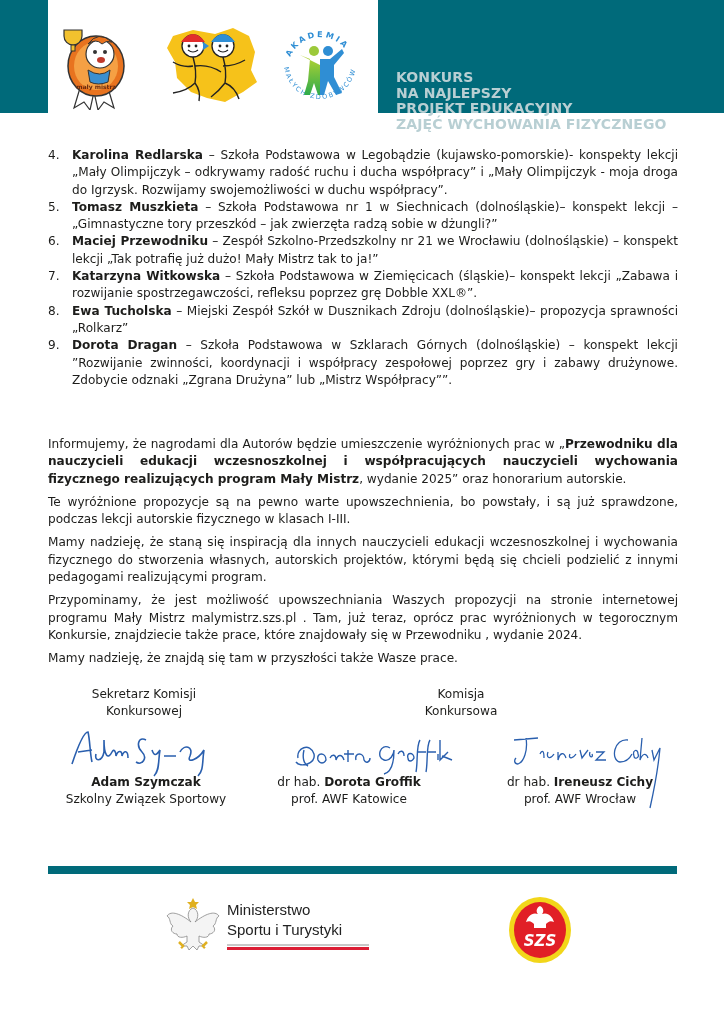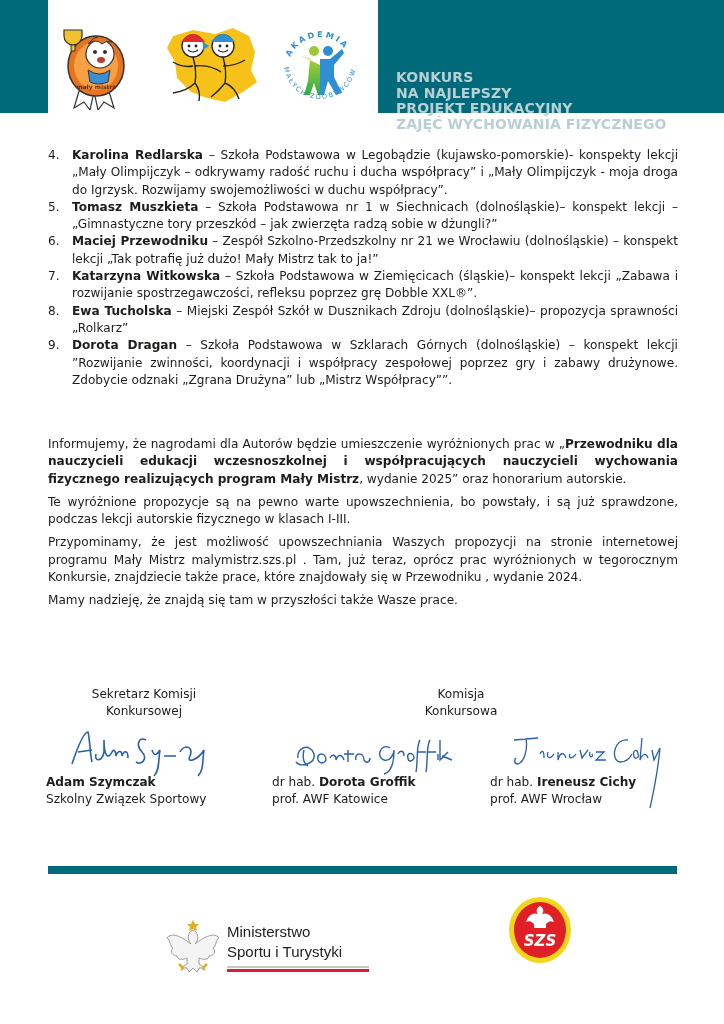--- a/index.html
+++ b/index.html
@@ -22,29 +22,29 @@
   .list-item .num { position: absolute; left: 0; top: 0; }
   .list-item b { font-weight: bold; }
 
   .paras { top: 436px; }
   .para { text-align: justify; margin-bottom: 6px; }
   .para b { font-weight: bold; }
 
   .sig-block { position: absolute; text-align: center; font-size: 12.1px; line-height: 17px; }
   .sig-left-head { left: 64px; top: 686px; width: 160px; }
   .sig-right-head { left: 396px; top: 686px; width: 130px; }
-  .sig-name { position: absolute; font-size: 12.1px; line-height: 17px; white-space: nowrap; }
+  .sig-name { position: absolute; text-align: center; font-size: 12.1px; line-height: 17px; white-space: nowrap; }
   .sig-adam { left: 46px; top: 774px; width: 200px; }
   .sig-dorota { left: 272px; top: 774px; width: 154px; }
   .sig-ireneusz { left: 490px; top: 774px; width: 180px; }
   .sig-name b { font-weight: bold; }
   .signature { position: absolute; }
 
   .footer-bar { position: absolute; left: 48px; top: 866px; width: 629px; height: 8px; background: #006a7a; }
-  .ministry { position: absolute; left: 165px; top: 918px; width: 210px; height: 60px; }
+  .ministry { position: absolute; left: 165px; top: 896px; width: 210px; height: 60px; }
   .ministry-text { position: absolute; left: 62px; top: 4px; font-family: "Liberation Sans", sans-serif; font-size: 15px; line-height: 20px; color: #222; white-space: nowrap; }
   .ministry-line1 { position: absolute; left: 62px; top: 48px; width: 142px; height: 1.5px; background: #c8c8c8; }
   .ministry-line2 { position: absolute; left: 62px; top: 51px; width: 142px; height: 3px; background: #dc1e35; }
   .szs { position: absolute; left: 506px; top: 896px; width: 68px; height: 68px; }
 </style>
 </head>
 <body>
 
 <div class="hdr-left-bar"></div>
 
@@ -124,20 +124,21 @@
     <span class="num">8.</span><b>Ewa Tucholska</b><span> – Miejski Zespół Szkół w Dusznikach Zdroju (dolnośląskie)– propozycja sprawności „Rolkarz”</span>
   </div>
   <div class="list-item">
     <span class="num">9.</span><b>Dorota Dragan</b><span> – Szkoła Podstawowa w Szklarach Górnych (dolnośląskie) – konspekt lekcji ”Rozwijanie zwinności, koordynacji i współpracy zespołowej poprzez gry i zabawy drużynowe. Zdobycie odznaki „Zgrana Drużyna” lub „Mistrz Współpracy””.</span>
   </div>
 </div>
 
 <div class="content paras">
   <p class="para"><span>Informujemy, że nagrodami dla Autorów będzie umieszczenie wyróżnionych prac w „</span><b>Przewodniku dla nauczycieli edukacji wczesnoszkolnej i współpracujących nauczycieli wychowania fizycznego realizujących program Mały Mistrz</b><span>, wydanie 2025” oraz honorarium autorskie.</span></p>
   <p class="para">Te wyróżnione propozycje są na pewno warte upowszechnienia, bo powstały, i są już sprawdzone, podczas lekcji autorskie fizycznego w klasach I-III.</p>
+  <p class="para">Mamy nadzieję, że staną się inspiracją dla innych nauczycieli edukacji wczesnoszkolnej i wychowania fizycznego do stworzenia własnych, autorskich projektów, którymi będą się chcieli podzielić z innymi pedagogami realizującymi program.</p>
   <p class="para">Przypominamy, że jest możliwość upowszechniania Waszych propozycji na stronie internetowej programu Mały Mistrz malymistrz.szs.pl . Tam, już teraz, oprócz prac wyróżnionych w tegorocznym Konkursie, znajdziecie także prace, które znajdowały się w Przewodniku , wydanie 2024.</p>
   <p class="para">Mamy nadzieję, że znajdą się tam w przyszłości także Wasze prace.</p>
 </div>
 
 <div class="sig-block sig-left-head">
   <div>Sekretarz Komisji</div>
   <div>Konkursowej</div>
 </div>
 <div class="sig-block sig-right-head">
   <div>Komisja</div>

